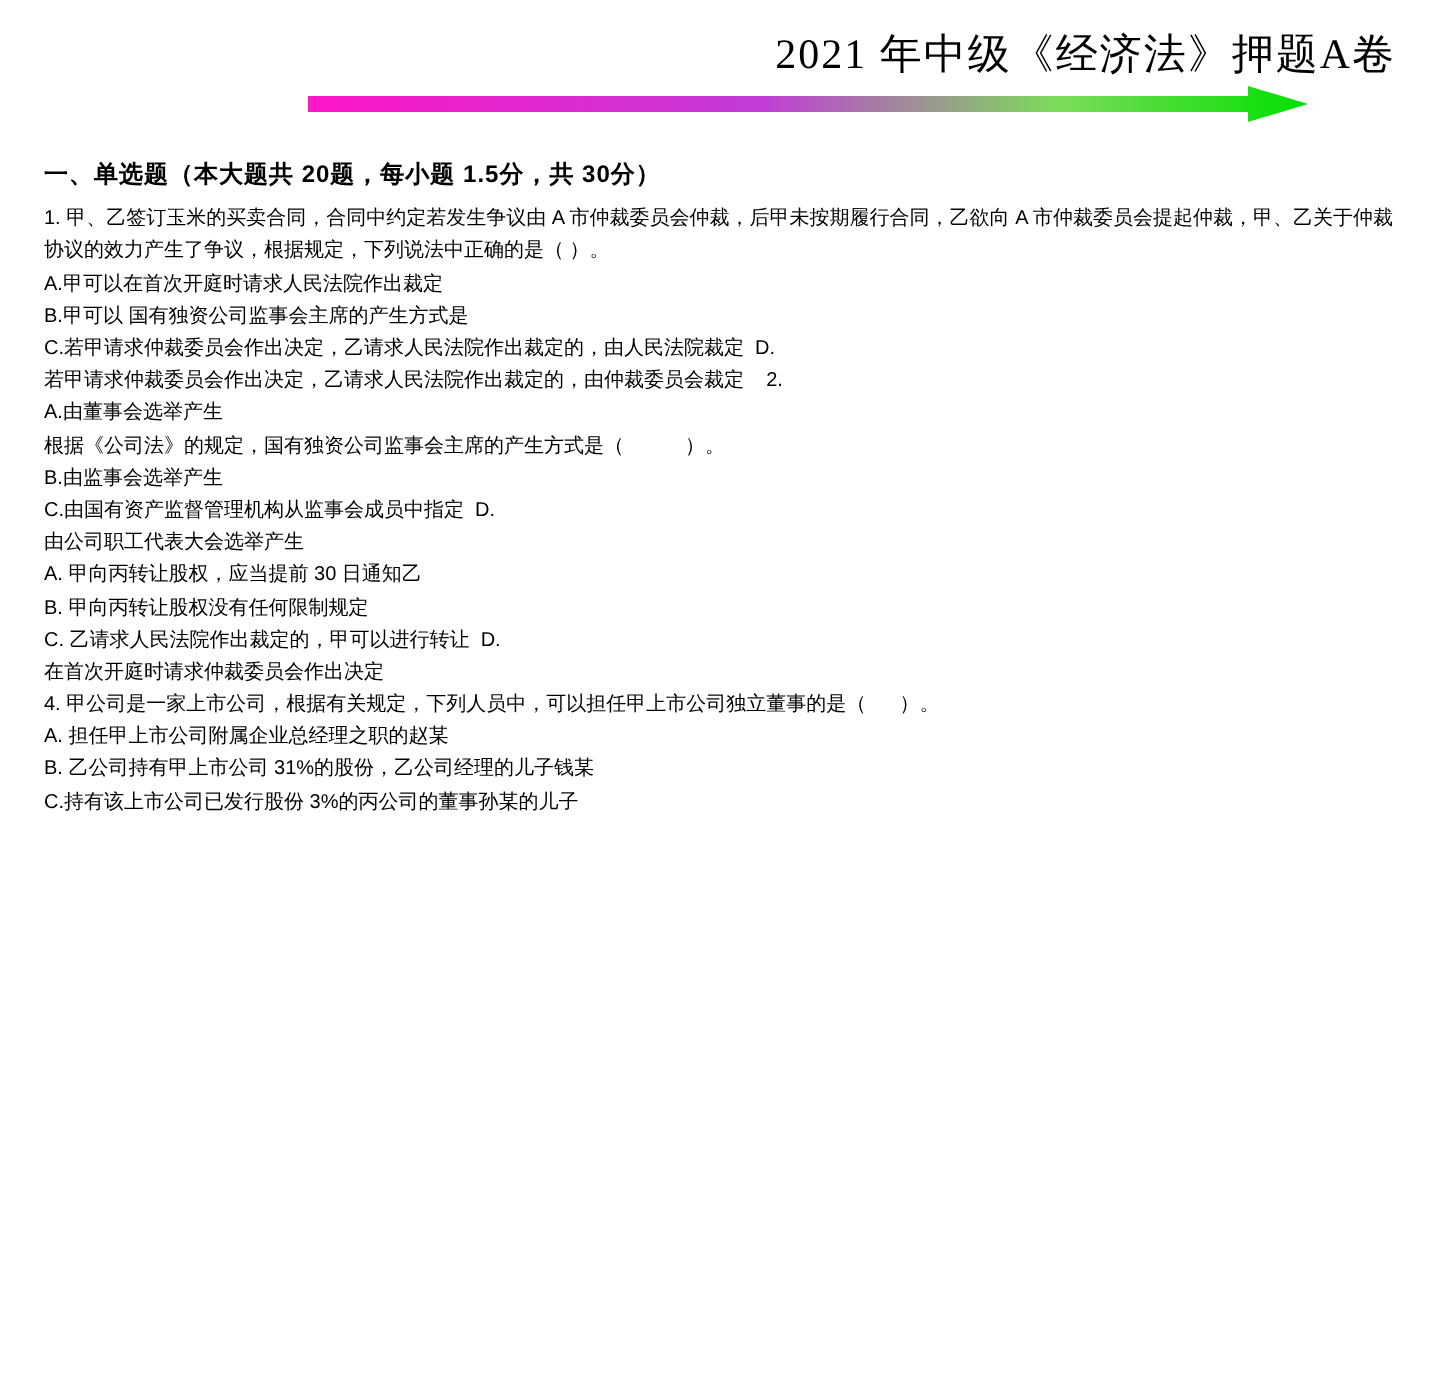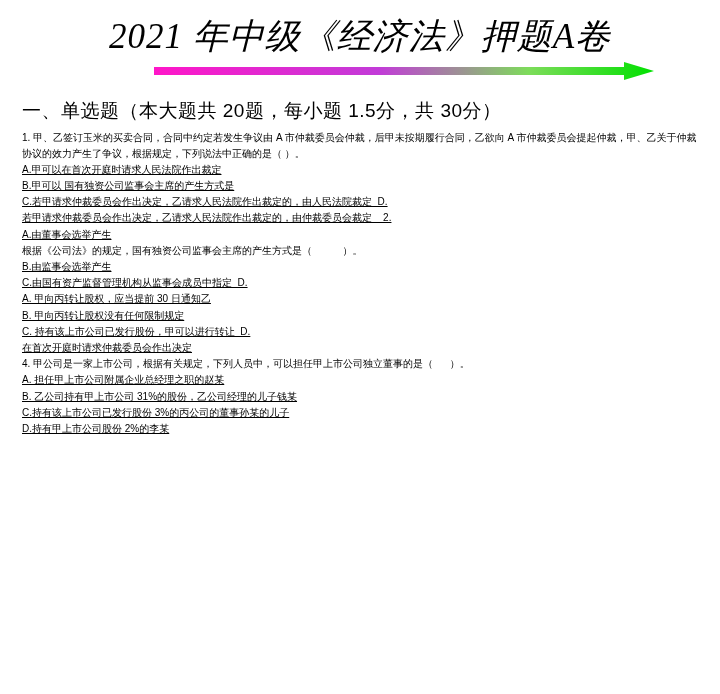--- a/index.html
+++ b/index.html
@@ -15,62 +15,60 @@
     overflow: hidden;
   }
   .page {
     position: relative;
     width: 720px;
     height: 694px;
     box-sizing: border-box;
     padding: 0 22px;
   }
   .doc-title {
-    text-align: center;
+    text-align: right;
     font-family: "Liberation Serif", serif;
-    font-size: 35px;
+    font-size: 21px;
     font-weight: normal;
     letter-spacing: 1px;
     color: #000;
     margin: 14px 0 0 0;
     padding: 0;
     line-height: 1.3;
-    font-style: italic;
   }
   .arrow-wrap {
     position: relative;
     height: 20px;
     margin-top: 2px;
   }
   .arrow-svg {
     position: absolute;
     left: 132px;
     top: 0;
   }
   .section-heading {
-    font-size: 19px;
-    font-weight: normal;
+    font-size: 12px;
+    font-weight: bold;
     margin: 16px 0 6px 0;
     letter-spacing: 0.5px;
   }
   .q-block {
     font-size: 10px;
     line-height: 1.62;
   }
   .q-line {
     margin: 0;
     padding: 0;
     white-space: pre-wrap;
   }
   .q-stem {
     text-indent: 0;
   }
   .opt {
     margin: 0;
-    text-decoration: underline;
   }
 </style>
 </head>
 <body>
 
 <div class="page">
 
   <h1 class="doc-title">2021 年中级《经济法》押题A卷</h1>
 
   <div class="arrow-wrap">
@@ -94,26 +92,26 @@
     <p class="q-line q-stem">1. 甲、乙签订玉米的买卖合同，合同中约定若发生争议由 A 市仲裁委员会仲裁，后甲未按期履行合同，乙欲向 A 市仲裁委员会提起仲裁，甲、乙关于仲裁协议的效力产生了争议，根据规定，下列说法中正确的是（ ）。</p>
     <p class="q-line opt">A.甲可以在首次开庭时请求人民法院作出裁定</p>
     <p class="q-line opt">B.甲可以 国有独资公司监事会主席的产生方式是</p>
     <p class="q-line opt">C.若甲请求仲裁委员会作出决定，乙请求人民法院作出裁定的，由人民法院裁定  D.</p>
     <p class="q-line opt">若甲请求仲裁委员会作出决定，乙请求人民法院作出裁定的，由仲裁委员会裁定    2.</p>
 
     <p class="q-line opt">A.由董事会选举产生</p>
     <p class="q-line q-stem">根据《公司法》的规定，国有独资公司监事会主席的产生方式是（           ）。</p>
     <p class="q-line opt">B.由监事会选举产生</p>
     <p class="q-line opt">C.由国有资产监督管理机构从监事会成员中指定  D.</p>
+    <p class="q-line opt">由公司职工代表大会选举产生</p>
 
     <p class="q-line opt">A. 甲向丙转让股权，应当提前 30 日通知乙</p>
     <p class="q-line opt">B. 甲向丙转让股权没有任何限制规定</p>
-    <p class="q-line opt">C. 持有该上市公司已发行股份，甲可以进行转让  D.</p>
+    <p class="q-line opt">C. 乙请求人民法院作出裁定的，甲可以进行转让  D.</p>
     <p class="q-line opt">在首次开庭时请求仲裁委员会作出决定</p>
 
     <p class="q-line q-stem">4. 甲公司是一家上市公司，根据有关规定，下列人员中，可以担任甲上市公司独立董事的是（      ）。</p>
     <p class="q-line opt">A. 担任甲上市公司附属企业总经理之职的赵某</p>
     <p class="q-line opt">B. 乙公司持有甲上市公司 31%的股份，乙公司经理的儿子钱某</p>
     <p class="q-line opt">C.持有该上市公司已发行股份 3%的丙公司的董事孙某的儿子</p>
-    <p class="q-line opt">D.持有甲上市公司股份 2%的李某</p>
 
   </div>
 </div>
 
 </body></html>

